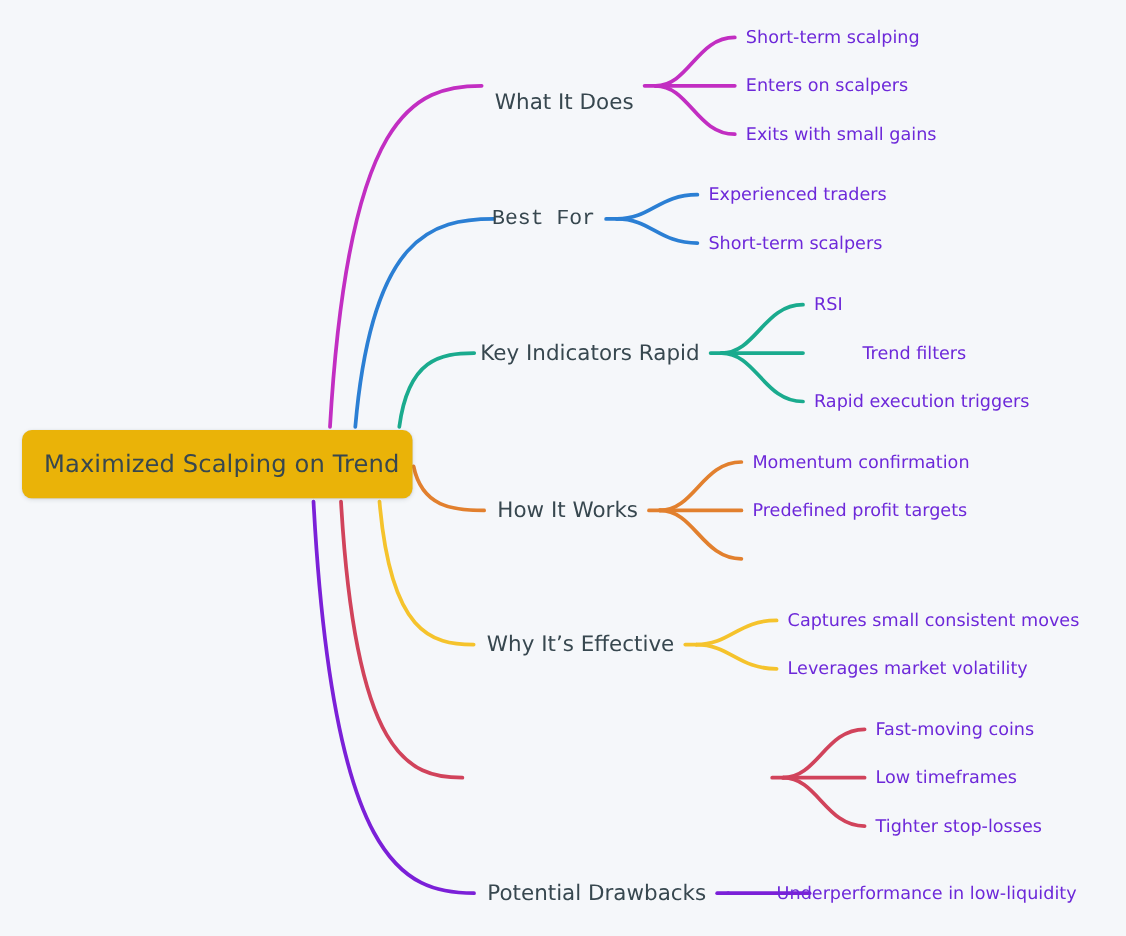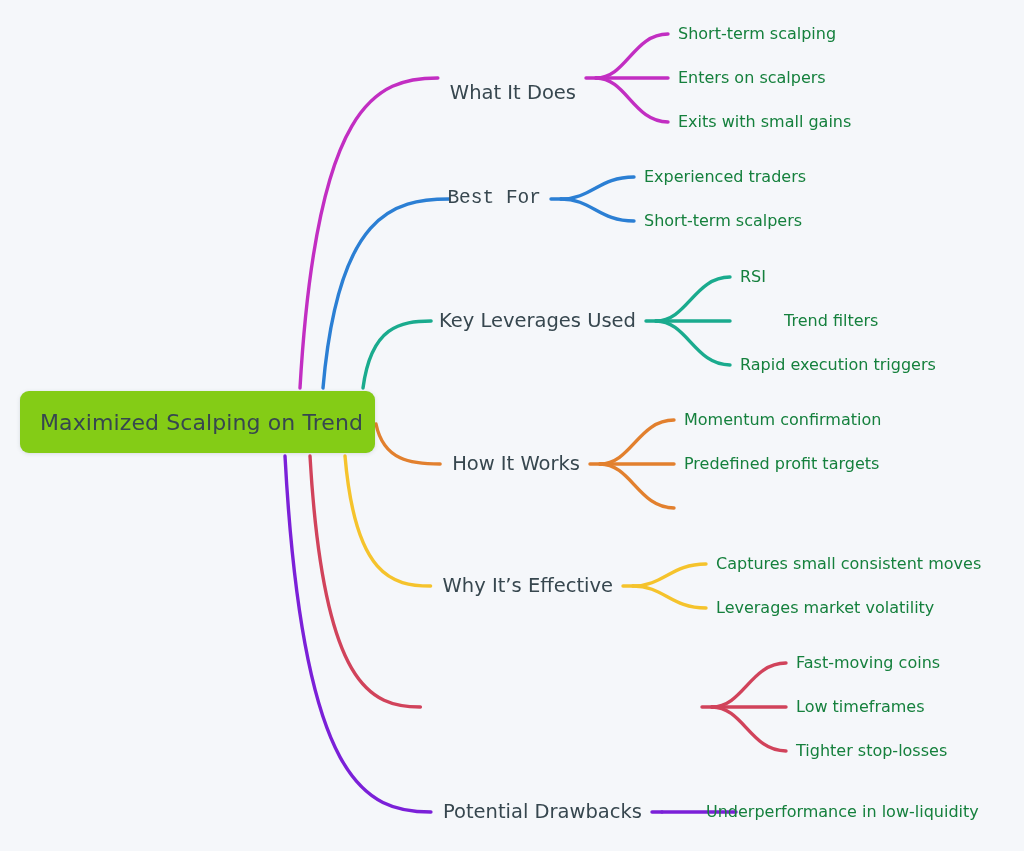--- a/index.html
+++ b/index.html
@@ -32,21 +32,21 @@
     left: 0;
     width: 1024px;
     height: 851px;
   }
   .root-node {
     position: absolute;
     left: 20px;
     top: 391px;
     width: 355px;
     height: 62px;
-    background: #84cc16;
+    background: #eab308;
     border-radius: 9px;
     box-shadow: 0 1px 4px rgba(55, 71, 79, 0.13), 0 0 1px rgba(55,71,79,0.10);
     display: flex;
     align-items: center;
     padding-left: 20px;
   }
   .root-label {
     font-size: 22px;
     color: #37474f;
     letter-spacing: 0.1px;
@@ -61,21 +61,21 @@
     line-height: 1;
     transform: translateY(-50%);
     text-align: right;
   }
   .branch-label.anchor-right {
     transform: translate(-100%, -50%);
   }
   .leaf-label {
     position: absolute;
     font-size: 16px;
-    color: #15803d;
+    color: #6d28d9;
     white-space: nowrap;
     line-height: 1;
     transform: translateY(-50%);
   }
 </style>
 </head>
 <body>
 
 <div id="mindmap-root">
 
@@ -117,21 +117,21 @@
     <div class="root-node">
       <span class="root-label">Maximized Scalping on Trend</span>
     </div>
   <div class="branch-label anchor-right" style="left: 576px; top: 78px; margin-top: 15px;">What It Does</div>
       <div class="leaf-label" style="left: 678px; top: 34px;">Short-term scalping</div>
       <div class="leaf-label" style="left: 678px; top: 78px;">Enters on scalpers</div>
       <div class="leaf-label" style="left: 678px; top: 122px;">Exits with small gains</div>
       <div class="branch-label anchor-right" style="left: 541px; top: 199px; font-family: Liberation Mono, monospace;">Best For</div>
       <div class="leaf-label" style="left: 644px; top: 177px;">Experienced traders</div>
       <div class="leaf-label" style="left: 644px; top: 221px;">Short-term scalpers</div>
-      <div class="branch-label anchor-right" style="left: 636px; top: 321px;">Key Leverages Used</div>
+      <div class="branch-label anchor-right" style="left: 636px; top: 321px;">Key Indicators Rapid</div>
       <div class="leaf-label" style="left: 740px; top: 277px;">RSI</div>
       <div class="leaf-label" style="left: 740px; top: 321px; margin-left: 44px;">Trend filters</div>
       <div class="leaf-label" style="left: 740px; top: 365px;">Rapid execution triggers</div>
       <div class="branch-label anchor-right" style="left: 580px; top: 464px;">How It Works</div>
       <div class="leaf-label" style="left: 684px; top: 420px;">Momentum confirmation</div>
       <div class="leaf-label" style="left: 684px; top: 464px;">Predefined profit targets</div>
       <div class="branch-label anchor-right" style="left: 613px; top: 586px;">Why It’s Effective</div>
       <div class="leaf-label" style="left: 716px; top: 564px;">Captures small consistent moves</div>
       <div class="leaf-label" style="left: 716px; top: 608px;">Leverages market volatility</div>
       <div class="leaf-label" style="left: 796px; top: 663px;">Fast-moving coins</div>

